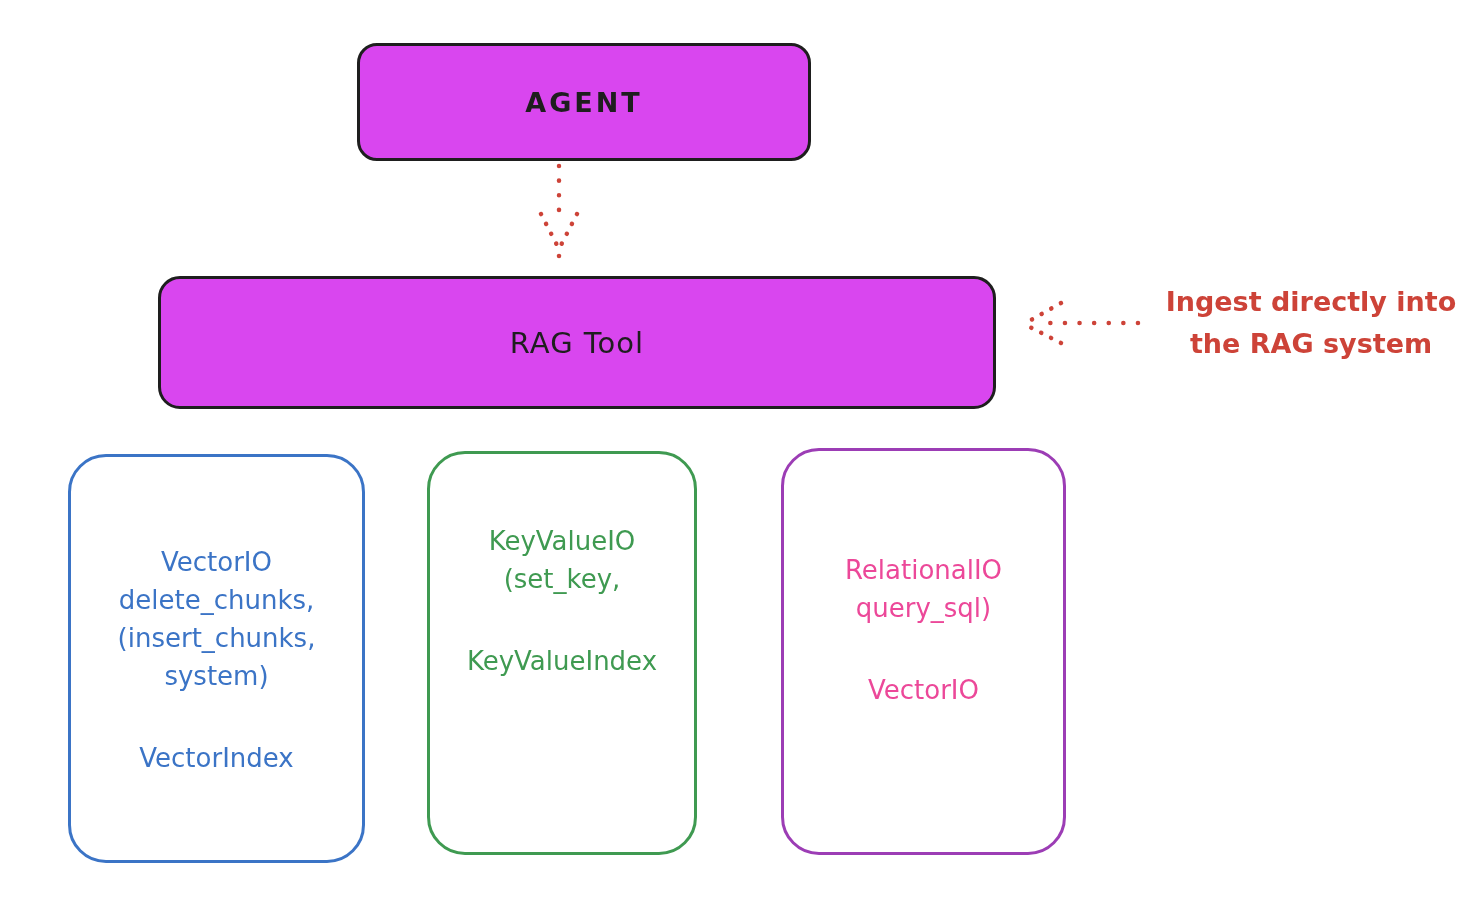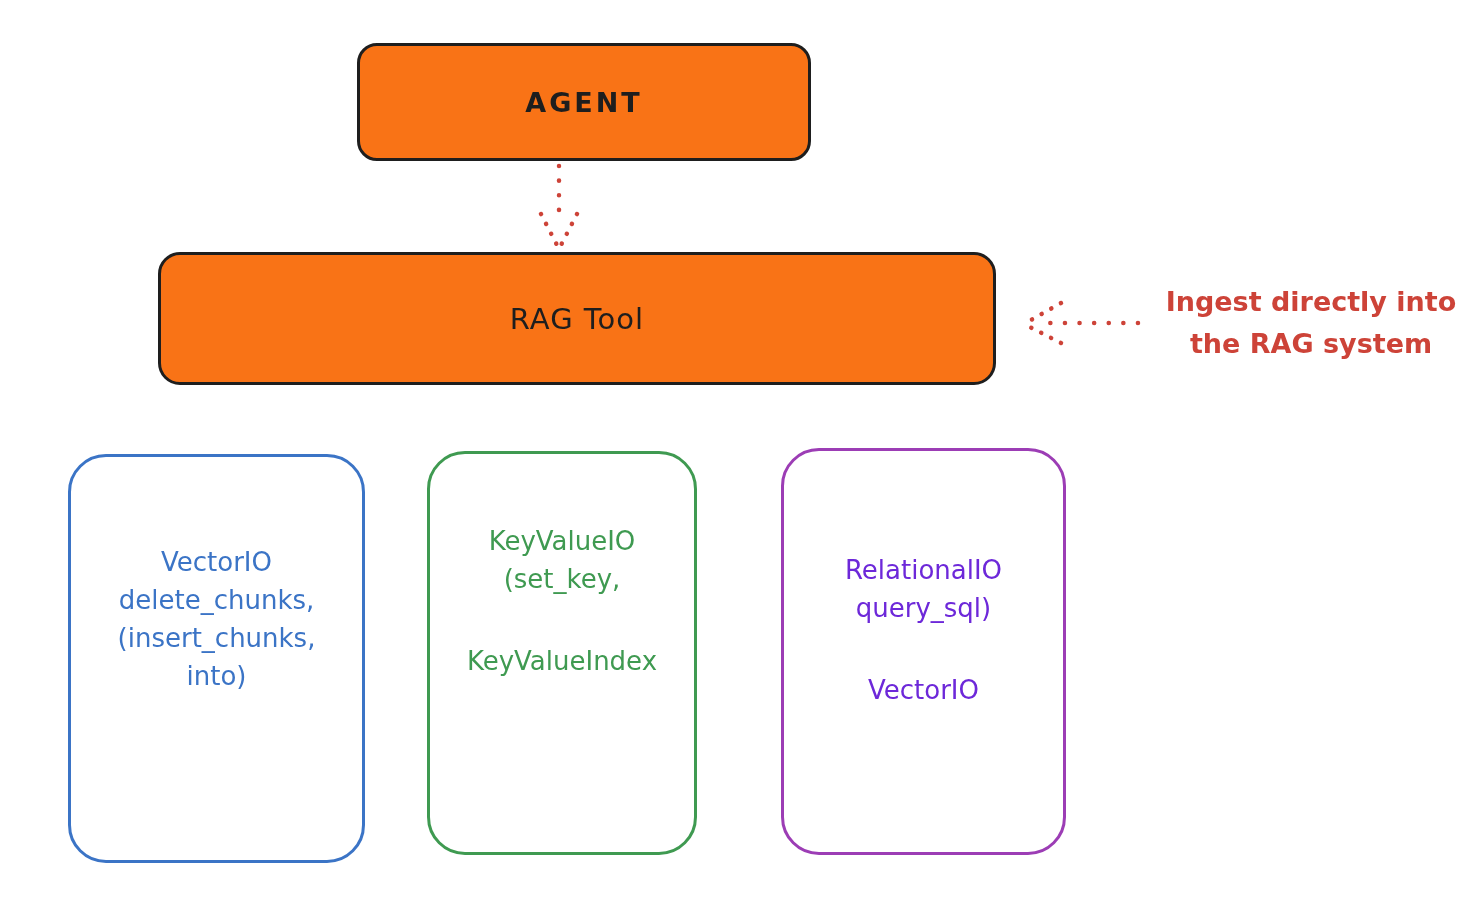--- a/index.html
+++ b/index.html
@@ -7,26 +7,26 @@
     position:relative; width:1484px; height:910px; background:#ffffff;
     font-family:"DejaVu Sans","Liberation Sans",sans-serif; color:#1e1e1e;
     overflow:hidden;
   }
   svg.arrows { position:absolute; left:0; top:0; width:1484px; height:910px; pointer-events:none; }
   svg.arrows path { fill:none; stroke:currentColor; stroke-width:4.5; stroke-linecap:round; }
   svg.arrows path.dots  { stroke-dasharray:0.1 14.5; }
   svg.arrows path.dots2 { stroke-dasharray:0.1 11; }
 
   .node {
-    position:absolute; background:#f97316; border:3.5px solid #1e1e1e;
+    position:absolute; background:#d946ef; border:3.5px solid #1e1e1e;
     display:flex; align-items:center; justify-content:center;text-align:right;
   }
   #agent-node { left:357px; top:43px; width:448px; height:112px; border-radius:20px;
                 font-size:27px; font-weight:bold; letter-spacing:3px; }
-  #rag-node   { left:158px; top:252px; width:832px; height:127px; border-radius:22px;
+  #rag-node   { left:158px; top:276px; width:832px; height:127px; border-radius:22px;
                 font-size:29px; letter-spacing:1px; }
 
   .io-box {
     position:absolute; background:#fff; border:3px solid; border-radius:38px;
     display:flex; flex-direction:column; align-items:center; text-align:center;
     font-size:26px; line-height:38px; box-sizing:border-box;
   }
   #vector-box     { left:68px;  top:454px; width:297px; height:409px; padding-top:86px; }
   #keyvalue-box   { left:427px; top:451px; width:270px; height:404px; padding-top:68px; }
   #relational-box { left:781px; top:448px; width:285px; height:407px; padding-top:100px; }
@@ -66,31 +66,32 @@
 
   <div id="ingest-note" style="color: rgb(205, 67, 56);">
     <div>Ingest directly into</div>
     <div>the RAG system</div>
   </div>
 
   <div class="io-box" id="vector-box" style="border-color: rgb(59, 116, 198); color: rgb(59, 116, 198);">
     <div>VectorIO</div>
     <div>delete_chunks,</div>
     <div>(insert_chunks,</div>
-    <div>into)</div>
+    <div>system)</div>
     <div class="gap"></div>
+    <div>VectorIndex</div>
   </div>
 
   <div class="io-box" id="keyvalue-box" style="border-color: rgb(63, 154, 81); color: rgb(63, 154, 81);">
     <div>KeyValueIO</div>
     <div>(set_key,</div>
     <div class="gap"></div>
     <div>KeyValueIndex</div>
   </div>
 
-  <div class="io-box" id="relational-box" style="border-color: rgb(156, 61, 181); color: #6d28d9;">
+  <div class="io-box" id="relational-box" style="border-color: rgb(156, 61, 181); color: #ec4899;">
     <div>RelationalIO</div>
     <div>query_sql)</div>
     <div class="gap"></div>
     <div>VectorIO</div>
   </div>
 
 </div>
 
 </body></html>

